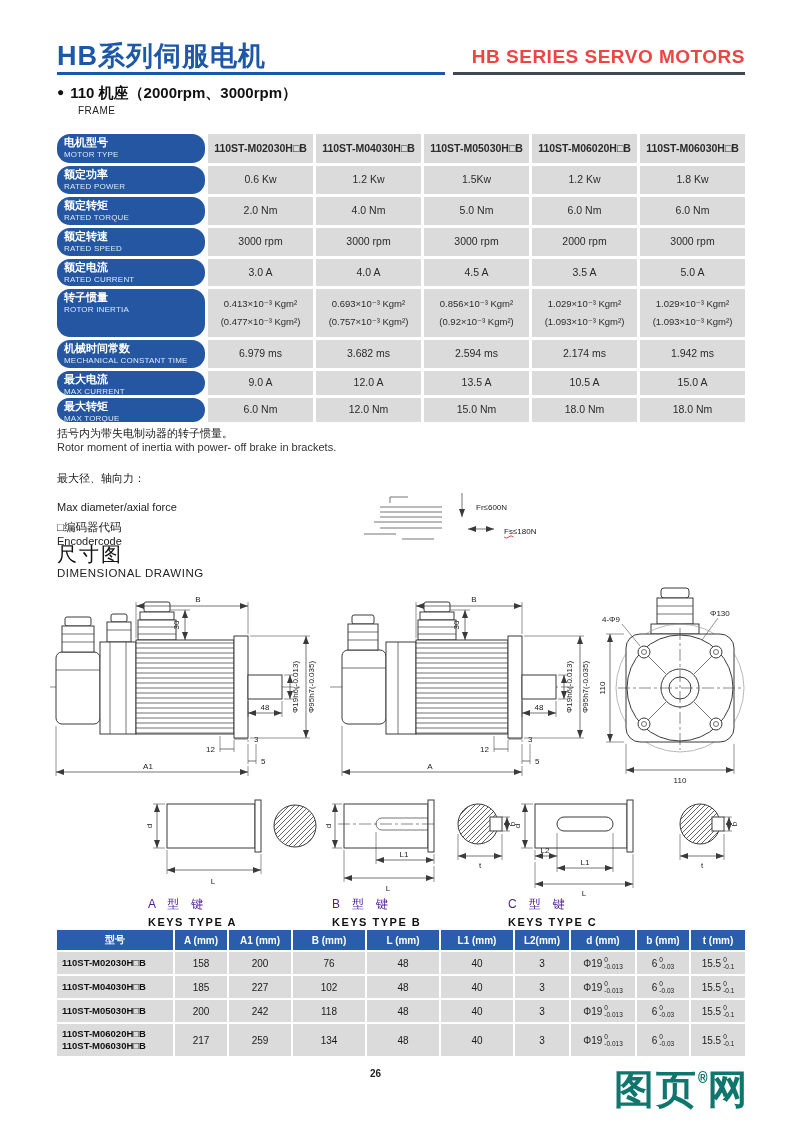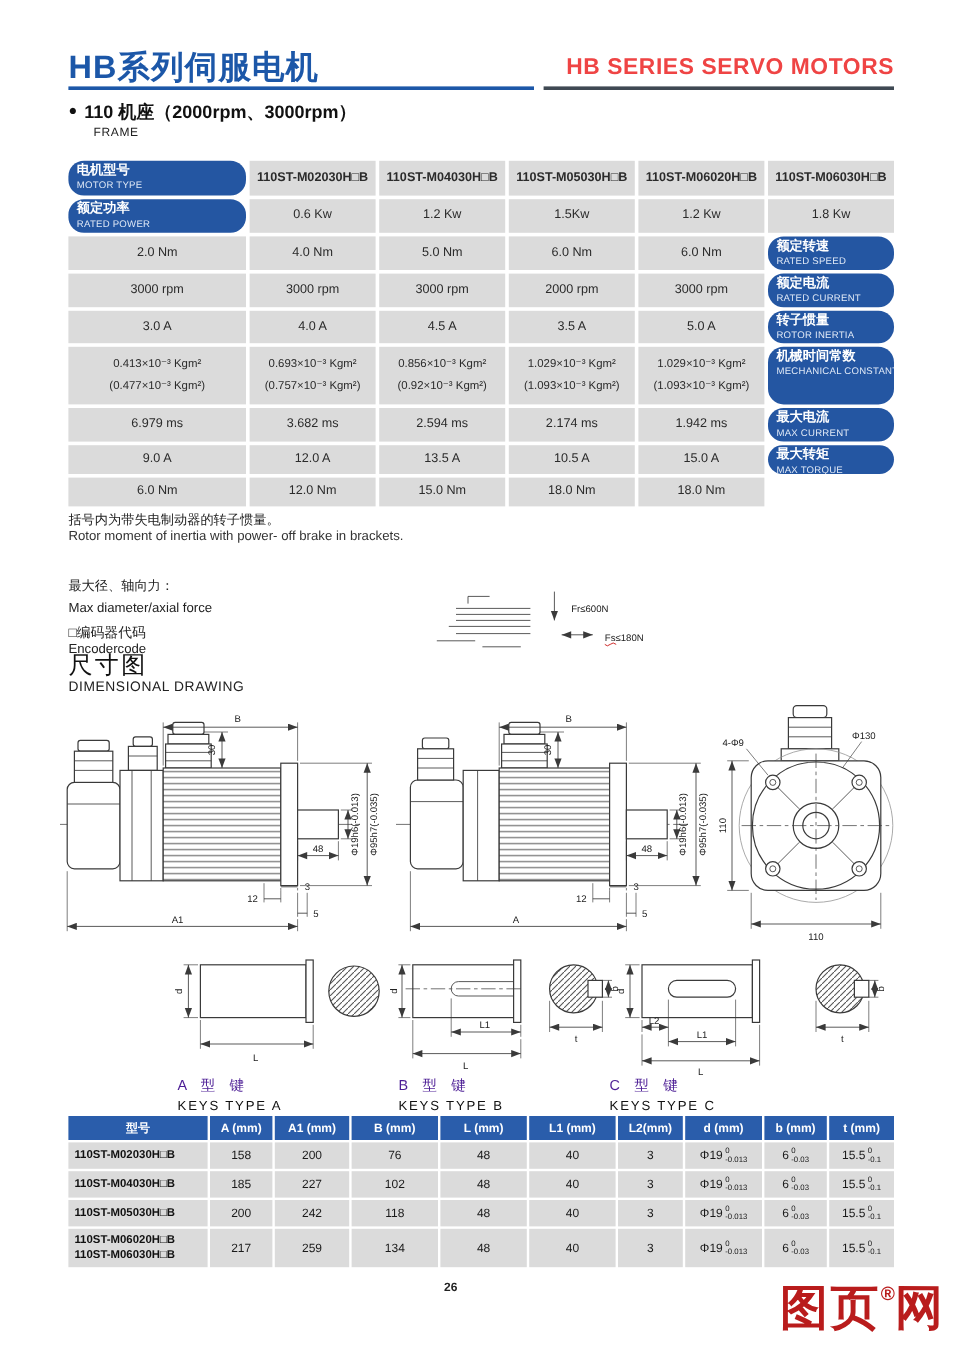--- a/index.html
+++ b/index.html
@@ -34,35 +34,35 @@
   .dim-en{left:57px;top:567px;font-size:11.5px;color:#222;letter-spacing:.5px;}
   
   svg.draw{position:absolute;overflow:visible;}
   .pt{fill:#fff;stroke:#3a3a3a;stroke-width:1;}
   .ln{stroke:#3a3a3a;stroke-width:.7;fill:none;}
   .dim{stroke:#3a3a3a;stroke-width:.7;fill:none;}
   .ext{stroke:#3a3a3a;stroke-width:.55;fill:none;}
   .cl{stroke:#3a3a3a;stroke-width:.6;stroke-dasharray:12 3 3 3;fill:none;}
   svg text{font-size:8px;fill:#222;font-family:"Liberation Sans","DejaVu Sans",sans-serif;}
   .keycap .kc-cn{font-size:12px;color:#4c1d95;}
-  .keycap .kc-en{font-size:11px;color:#111;letter-spacing:1.5px;margin-top:3px;}
+  .keycap .kc-en{font-size:11px;color:#111;letter-spacing:1.5px;margin-top:3px;font-weight:bold;}
   
   .dimtab{left:57px;top:930px;width:622px;display:grid;
           grid-template-columns:116px 52px 62px 72px 72px 72px 54px 64px 52px 54px;
           grid-template-rows:20px 22px 22px 22px 32px;gap:2px;background:#fff;}
   .d-head{background:#2a5dab;color:#fff;font-size:10px;font-weight:bold;
           display:flex;align-items:center;justify-content:center;}
   .d-cell{background:#dbdbdb;font-size:10px;color:#1a1a1a;display:flex;align-items:center;justify-content:center;}
   .d-model{background:#dbdbdb;display:flex;flex-direction:column;justify-content:center;
            padding-left:5px;font-size:9.5px;font-weight:bold;color:#111;line-height:1.3;}
   .tol{display:inline-flex;flex-direction:column;align-items:flex-start;font-size:6.5px;
        line-height:1.15;margin-left:2px;color:#1a1a1a;}
   
   .pageno{left:370px;top:1068px;font-size:10px;font-weight:bold;color:#222;}
-  .watermark{left:650px;top:1062px;font-weight:bold;color:#b91c1c;white-space:nowrap;}
+  .watermark{left:614px;top:1062px;font-weight:bold;color:#0f766e;white-space:nowrap;font-family:Liberation Mono, monospace;}
   .watermark .wm{font-size:40px;letter-spacing:2px;}
   .watermark .reg{font-size:16px;vertical-align:20px;}
 </style>
 </head>
 <body>
 
 <div class="page">
 
   <svg width="0" height="0" style="position:absolute" aria-hidden="true">
     <defs>
@@ -105,20 +105,24 @@
       <div class="s-cell s-bold">110ST-M06030H□B</div>
       <div class="s-label">
         <div class="s-cn">额定功率</div>
         <div class="s-en">RATED POWER</div>
       </div>
       <div class="s-cell">0.6 Kw</div>
       <div class="s-cell">1.2 Kw</div>
       <div class="s-cell">1.5Kw</div>
       <div class="s-cell">1.2 Kw</div>
       <div class="s-cell">1.8 Kw</div>
+      <div class="s-label">
+        <div class="s-cn">额定转矩</div>
+        <div class="s-en">RATED TORQUE</div>
+      </div>
       <div class="s-cell">2.0 Nm</div>
       <div class="s-cell">4.0 Nm</div>
       <div class="s-cell">5.0 Nm</div>
       <div class="s-cell">6.0 Nm</div>
       <div class="s-cell">6.0 Nm</div>
       <div class="s-label">
         <div class="s-cn">额定转速</div>
         <div class="s-en">RATED SPEED</div>
       </div>
       <div class="s-cell">3000 rpm</div>
@@ -184,21 +188,21 @@
       <div class="s-cell">6.0 Nm</div>
       <div class="s-cell">12.0 Nm</div>
       <div class="s-cell">15.0 Nm</div>
       <div class="s-cell">18.0 Nm</div>
       <div class="s-cell">18.0 Nm</div>
     </div>
 
   <div class="abs note-cn">括号内为带失电制动器的转子惯量。</div>
   <div class="abs note-en">Rotor moment of inertia with power- off brake in brackets.</div>
 
-  <div class="abs t-small" style="left:57px;top:481px">最大径、轴向力：</div>
+  <div class="abs t-small" style="left:57px;top:471px">最大径、轴向力：</div>
   <div class="abs t-small" style="left:57px;top:501px">Max diameter/axial force</div>
   <div class="abs t-small" style="left:57px;top:520px;font-size:11.5px">□编码器代码</div>
   <div class="abs t-small" style="left:57px;top:535px">Encodercode</div>
   <div class="abs dim-cn">尺寸图</div>
   <div class="abs dim-en">DIMENSIONAL DRAWING</div>
 
   <svg class="draw" style="left:362px;top:487px" width="230" height="66" viewBox="0 0 230 66">
     <path class="ln" d="M28,10 L46,10 M28,10 L28,16"></path>
     <line class="ln" x1="18" y1="20" x2="80" y2="20"></line>
     <line class="ln" x1="18" y1="25" x2="80" y2="25"></line>

